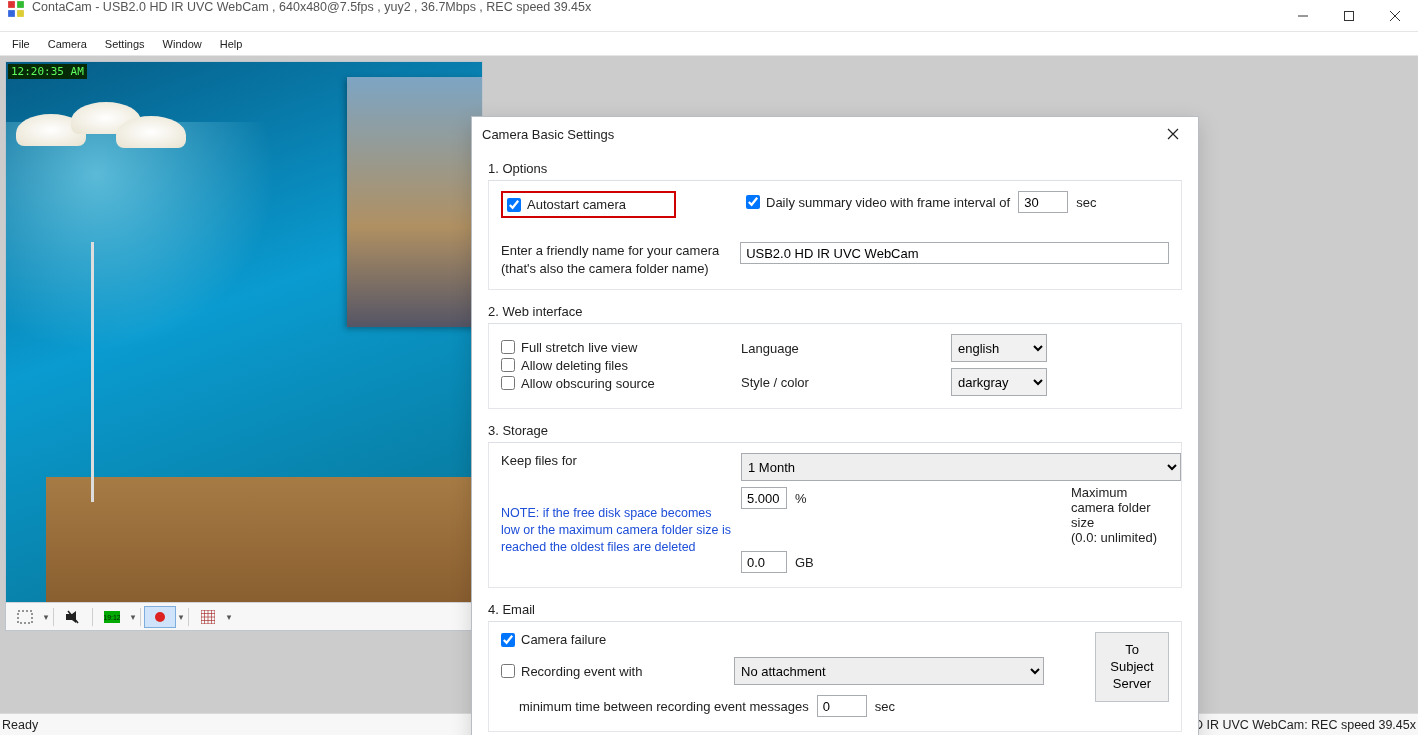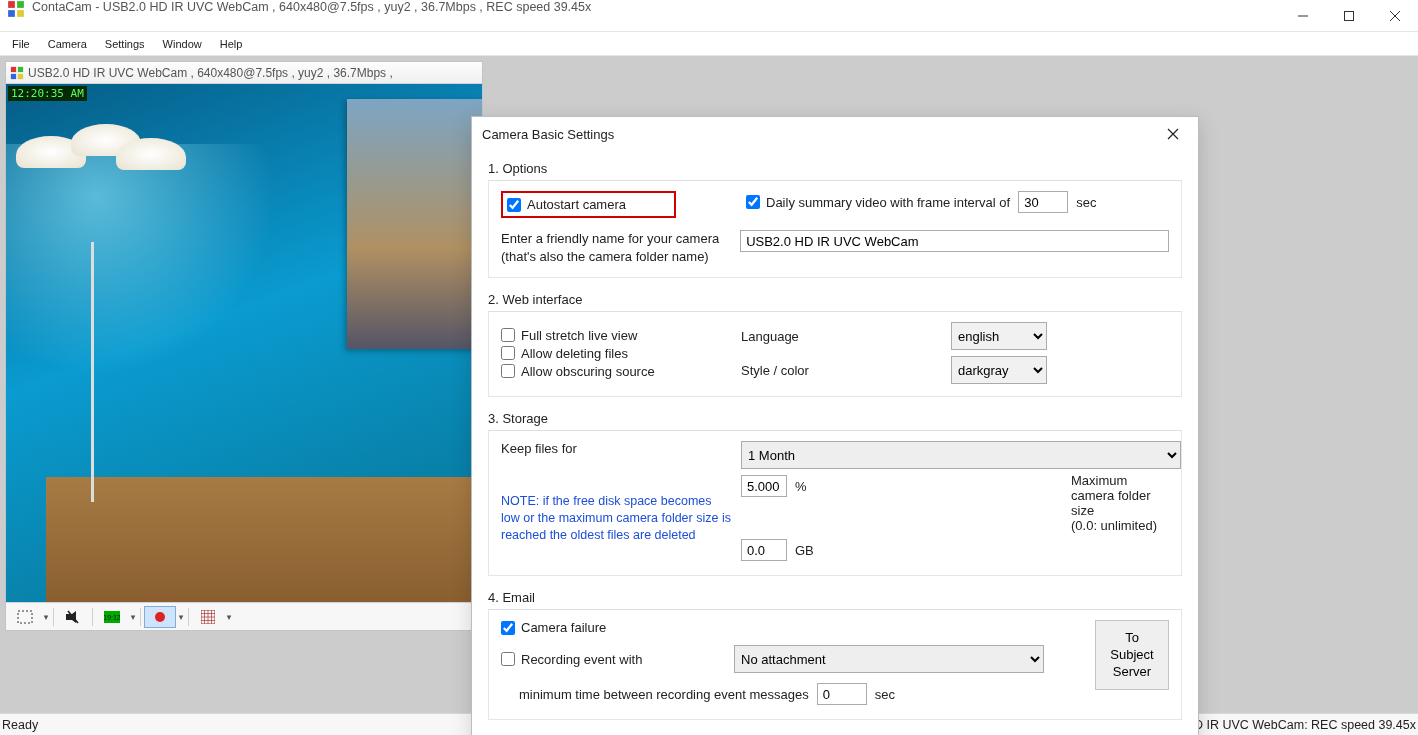--- a/index.html
+++ b/index.html
@@ -174,29 +174,20 @@
 <div class="menubar">
   <div class="item">File</div>
   <div class="item">Camera</div>
   <div class="item">Settings</div>
   <div class="item">Window</div>
   <div class="item">Help</div>
 </div>
 
 <div class="content">
   <div class="mdi-child">
-    <div class="mdi-title">
-      <svg class="mdi-icon" viewBox="0 0 16 16">
-        <rect x="1" y="1" width="6" height="6" fill="#d33"></rect>
-          <rect x="9" y="1" width="6" height="6" fill="#3b3"></rect>
-        <rect x="1" y="9" width="6" height="6" fill="#36d"></rect>
-          <rect x="9" y="9" width="6" height="6" fill="#dc3"></rect>
-      </svg>
-      <span>USB2.0 HD IR UVC WebCam , 640x480@7.5fps , yuy2 , 36.7Mbps ,</span>
-    </div>
     <div class="mdi-view">
       <div class="scene-wall"></div>
       <div class="scene-glow"></div>
       <div class="scene-art"></div>
       <div class="scene-sideboard"></div>
       <div class="scene-lamp-pole"></div>
       <div class="scene-lamp-head">
         <div class="scene-lamp-shade s1"></div>
         <div class="scene-lamp-shade s2"></div>
         <div class="scene-lamp-shade s3"></div>
@@ -249,21 +240,21 @@
       <div class="dialog-close">
           <svg width="12" height="12" viewBox="0 0 12 12">
             <path d="M1 1l10 10M11 1L1 11" stroke="#222" stroke-width="1.2"></path>
           </svg>
         </div>
     </div>
     <div class="dialog-body">
 
       <div class="sect-head">1. Options</div>
       <div class="sect-box">
-        <div class="options-row" style="margin-bottom:12px;">
+        <div class="options-row" style="margin-bottom:24px;">
           <div style="width:225px;">
             <span class="redbox">
               <label class="chk">
                 <input type="checkbox" checked="" style="">
                 <span>Autostart camera</span>
               </label>
             </span>
           </div>
           <div style="flex:1;display:flex;align-items:center;gap:8px;">
             <label class="chk">

